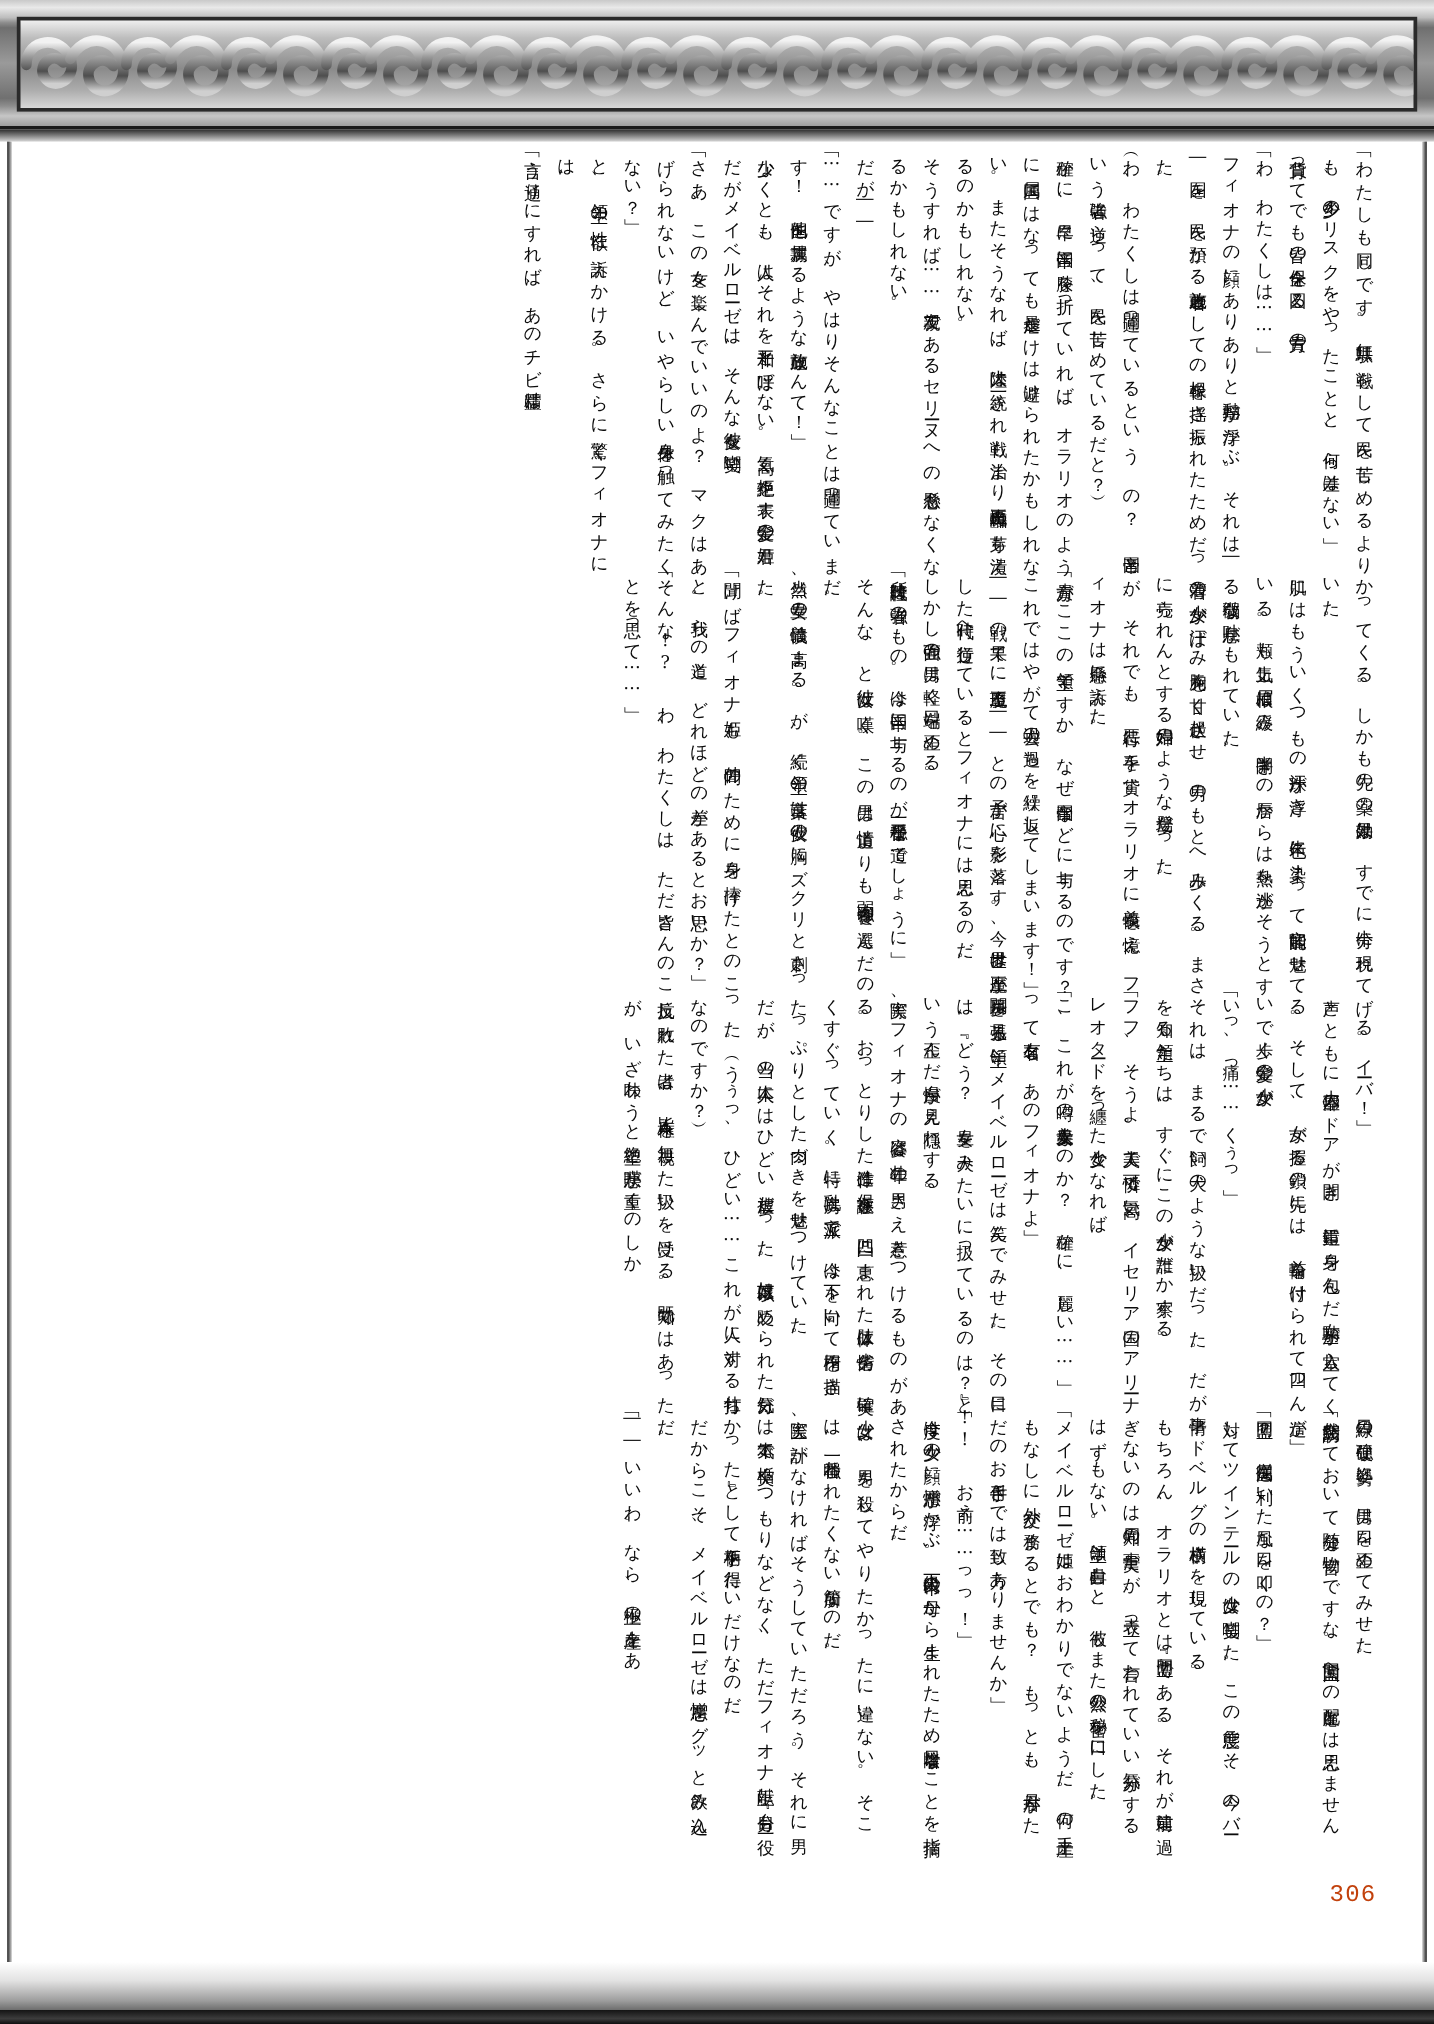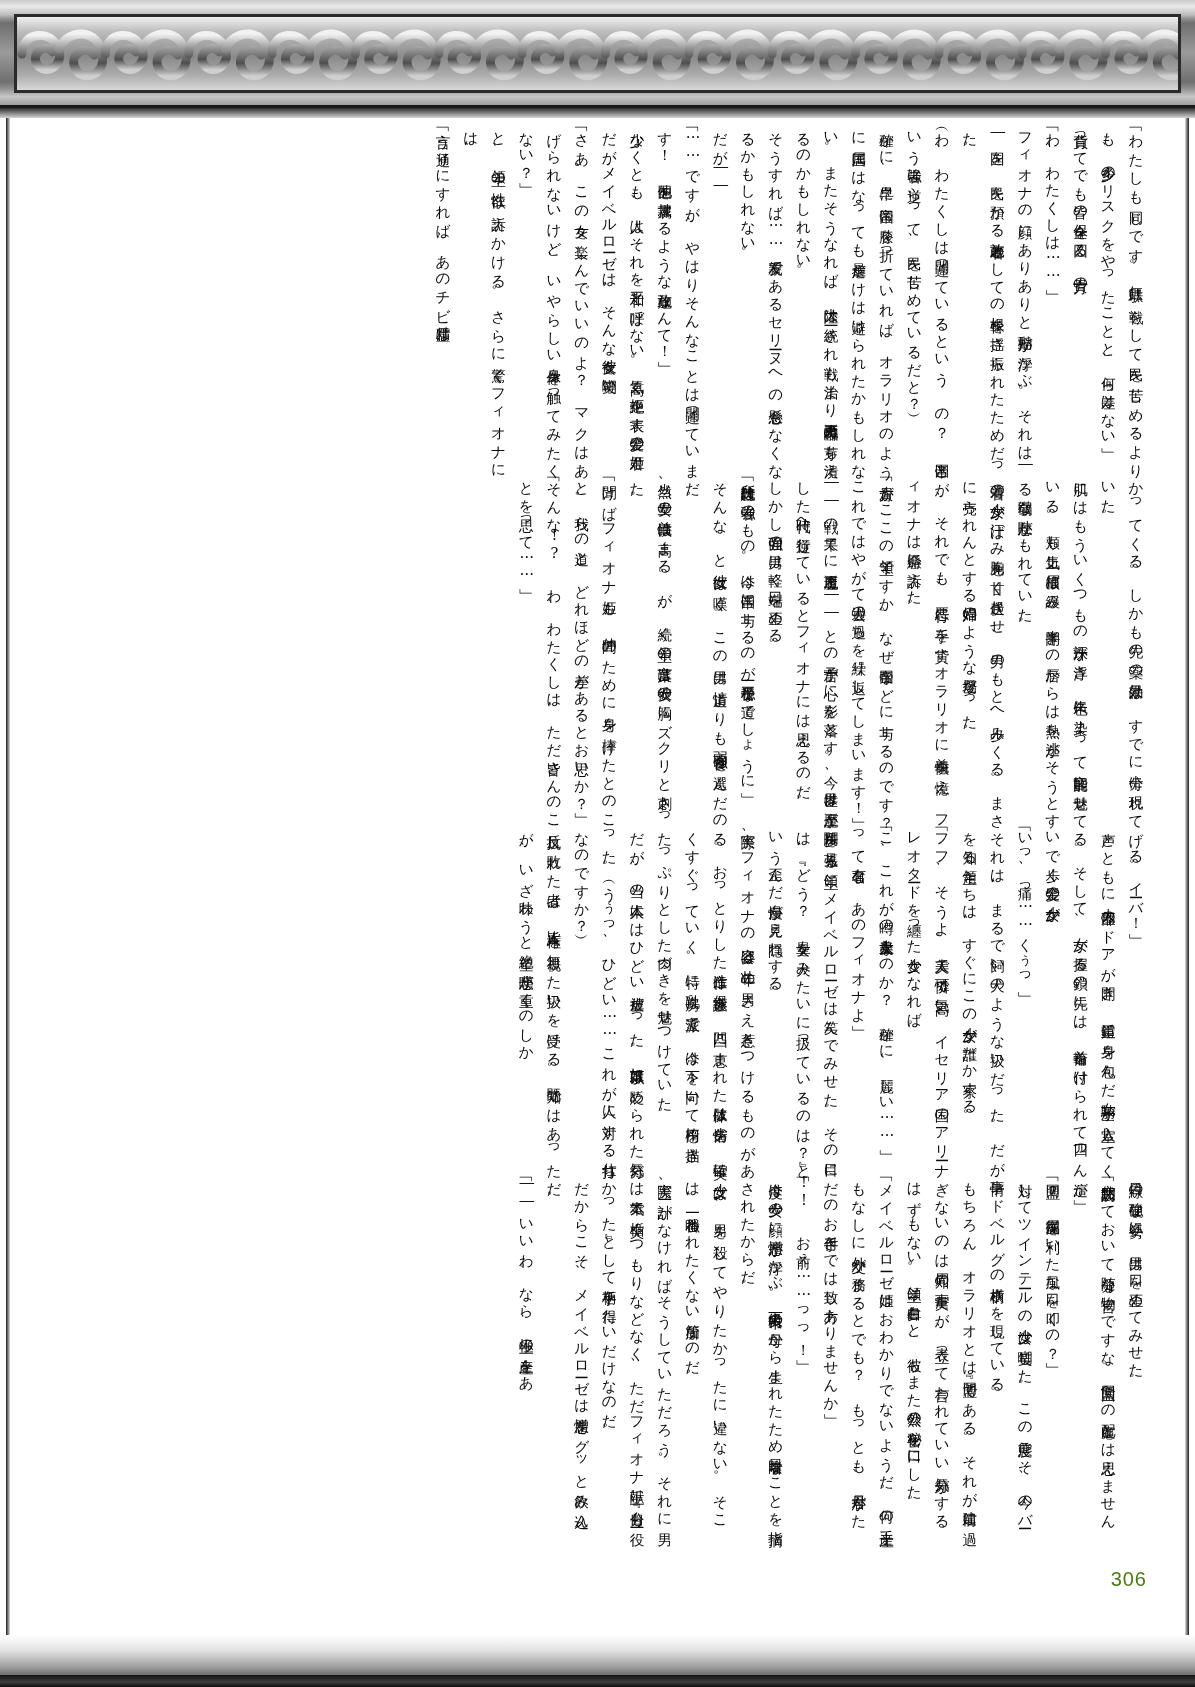--- a/index.html
+++ b/index.html
@@ -131,22 +131,22 @@
     font-family: "DejaVu Serif", "Liberation Serif", serif;
   }
 
   
   .page-number {
     position: absolute;
     right: 48px;
     bottom: 96px;
     font-size: 20px;
     letter-spacing: 1px;
-    color: #4d7c0f;
-    font-family: Liberation Sans, sans-serif;
+    color: #c2410c;
+    font-family: Liberation Mono, monospace;
   }
 </style>
 </head>
 <body>
 
 <div id="page">
 
   <div class="top-band">
     <div class="band-inner">
       <div class="knot">

